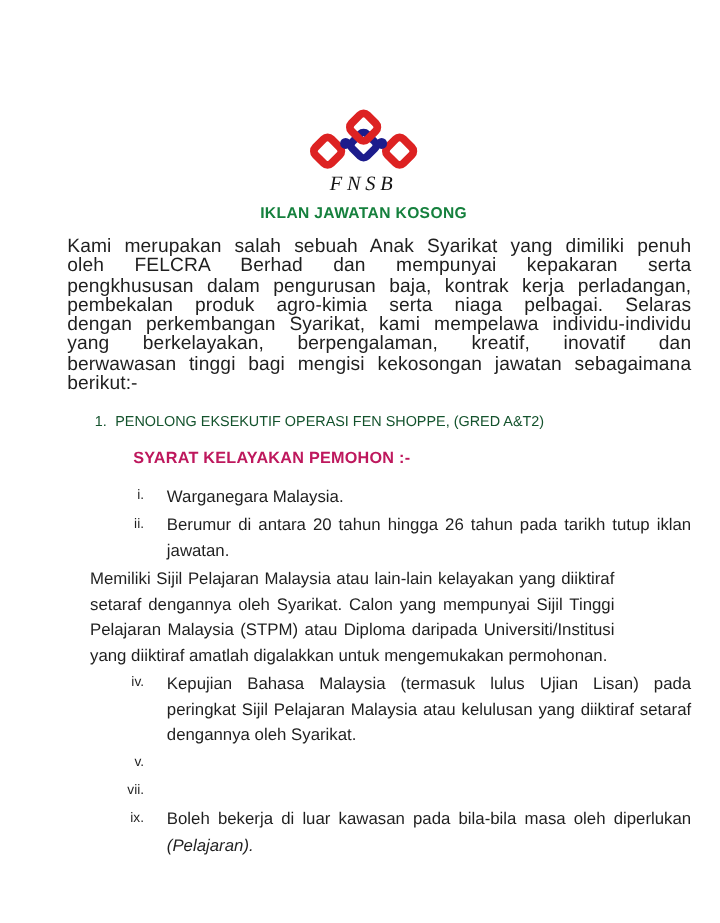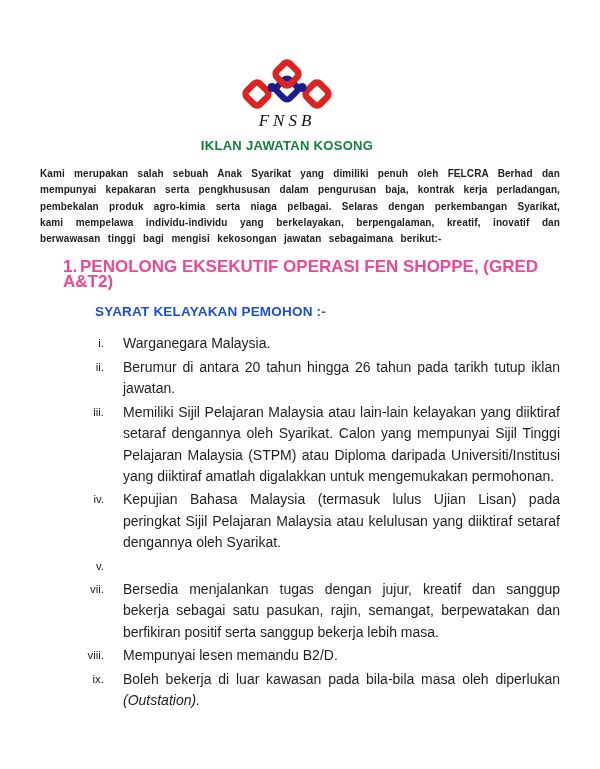--- a/index.html
+++ b/index.html
@@ -3,21 +3,21 @@
 <meta charset="utf-8">
 <style>
   html, body { margin: 0; padding: 0; }
   body {
     width: 600px; height: 769px;
     background: #ffffff;
     font-family: "Liberation Sans", sans-serif;
     color: #1f1f1f;
     overflow: hidden;
   }
-  .page { padding: 56px 40px 0 40px; }
+  .page { padding: 88px 40px 0 40px; margin-left: 16px; }
 
   
   .doc-header { width: 520px; text-align: center; position: relative; left: -13px; }
   .logo-svg { display: block; margin: 0 auto; }
   .fnsb-word {
     font-family: "Liberation Serif", serif;
     font-style: italic;
     font-size: 17px;
     letter-spacing: 4px;
     line-height: 18px;
@@ -29,47 +29,46 @@
     font-weight: bold;
     letter-spacing: 0.3px;
     line-height: 15px;
     color: #15803d;
   }
 
   
   .intro {
     margin-top: 13px;
     width: 520px;
-    font-size: 10px;
+    font-size: 16px;
     line-height: 16.3px;
     text-align: justify;
     word-spacing: 4.5px;
     letter-spacing: 0.1px;
-    font-weight: bold;
   }
 
   
   .pos-heading {
     margin-top: 12px;
     padding-left: 23px;
-    font-size: 17px;
-    font-weight: bold;
+    font-size: 12px;
+    font-weight: normal;
     line-height: 15px;
-    color: #ec4899;
+    color: #14532d;
   }
   .pos-num { display: inline-block; width: 17px; }
 
   .syarat {
     margin-top: 15px;
     padding-left: 55px;
     font-size: 13.5px;
     font-weight: bold;
     line-height: 16px;
     letter-spacing: 0.2px;
-    color: #1d4ed8;
+    color: #be185d;
   }
 
   
   .req-list { margin-top: 13px; }
   .req-row { display: flex; margin-bottom: 2px; }
   .req-num {
     flex: none;
     width: 64px;
     text-align: right;
     font-size: 11.4px;
@@ -118,43 +117,37 @@
     <div class="req-num">i.</div>
     <div class="req-text"><span>Warganegara Malaysia.</span> <span class="it"></span></div>
   </div>
 
   <div class="req-row">
     <div class="req-num">ii.</div>
     <div class="req-text"><span>Berumur di antara 20 tahun hingga 26 tahun pada tarikh tutup iklan jawatan.</span> <span class="it"></span></div>
   </div>
 
   <div class="req-row">
-    <div class="req-num">iii.</div>
     <div class="req-text"><span>Memiliki Sijil Pelajaran Malaysia atau lain-lain kelayakan yang diiktiraf setaraf dengannya oleh Syarikat. Calon yang mempunyai Sijil Tinggi Pelajaran Malaysia (STPM) atau Diploma daripada Universiti/Institusi yang diiktiraf amatlah digalakkan untuk mengemukakan permohonan.</span> <span class="it"></span></div>
   </div>
 
   <div class="req-row">
     <div class="req-num">iv.</div>
     <div class="req-text"><span>Kepujian Bahasa Malaysia (termasuk lulus Ujian Lisan) pada peringkat Sijil Pelajaran Malaysia atau kelulusan yang diiktiraf setaraf dengannya oleh Syarikat.</span> <span class="it"></span></div>
   </div>
 
   <div class="req-row">
     <div class="req-num">v.</div>
   </div>
 
 
   <div class="req-row">
     <div class="req-num">vii.</div>
-    <div class="req-text"><span>Bersedia menjalankan tugas dengan jujur, kreatif dan sanggup bekerja sebagai satu pasukan, rajin, semangat, berpewatakan dan berfikiran positif serta sanggup bekerja lebih masa.</span> <span class="it"></span></div>
   </div>
 
-  <div class="req-row">
-    <div class="req-num">viii.</div>
-    <div class="req-text"><span>Mempunyai lesen memandu B2/D.</span> <span class="it"></span></div>
-  </div>
 
   <div class="req-row">
     <div class="req-num">ix.</div>
-    <div class="req-text"><span>Boleh bekerja di luar kawasan pada bila-bila masa oleh diperlukan</span> <span class="it">(Outstation).</span></div>
+    <div class="req-text"><span>Boleh bekerja di luar kawasan pada bila-bila masa oleh diperlukan</span> <span class="it">(Pelajaran).</span></div>
   </div>
 </div>
 
 </div>
 
 </body></html>

